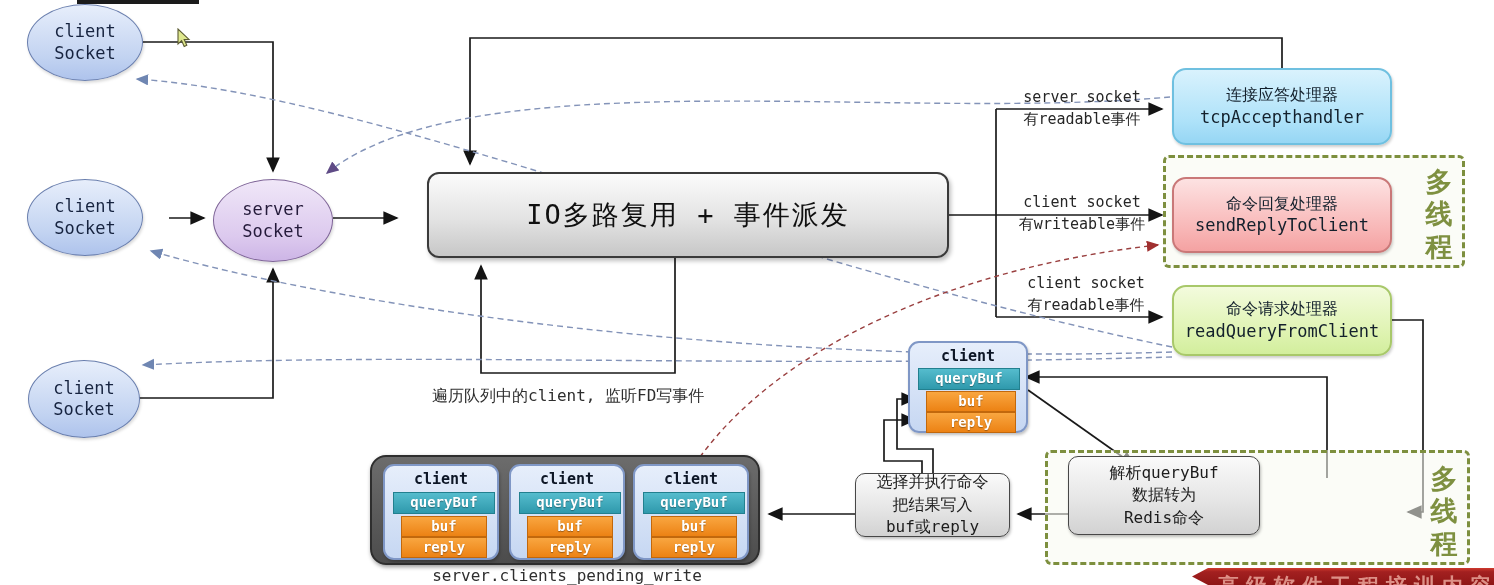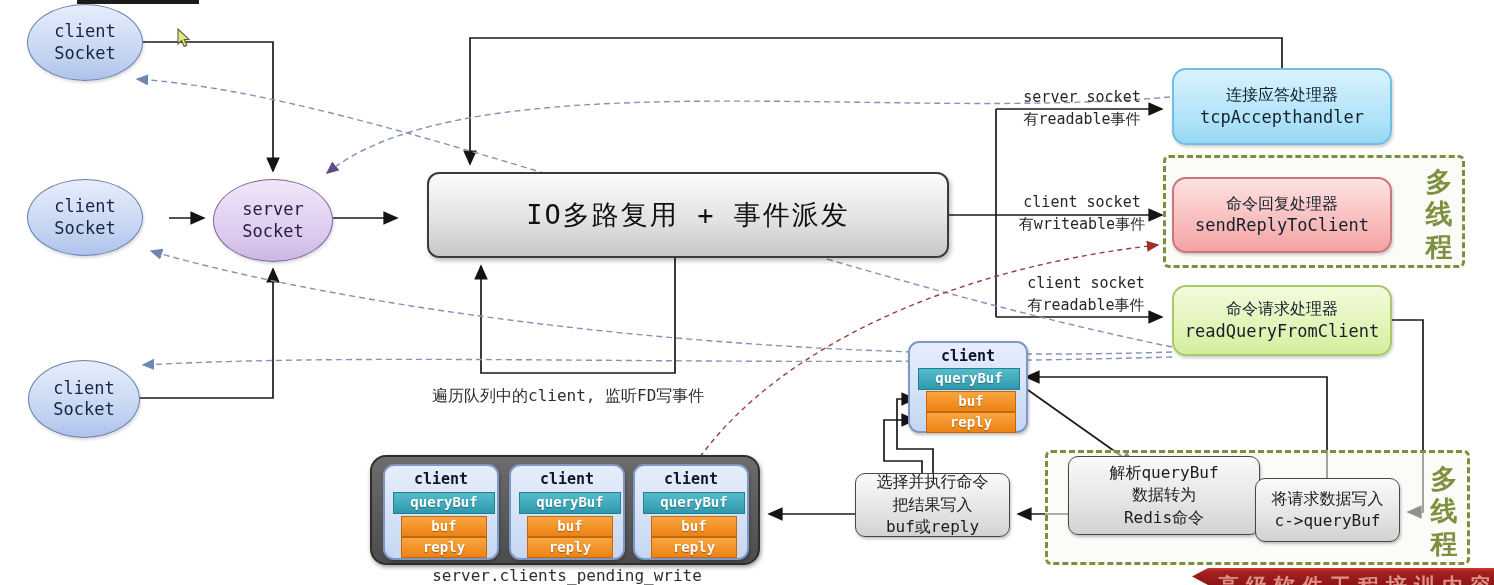--- a/index.html
+++ b/index.html
@@ -206,24 +206,20 @@
   <div class="abs pbox" style="left:855px;top:473px;width:155px;height:64px;">
     <span>选择并执行命令</span>
     <span>把结果写入</span>
     <span class="mono">buf或reply</span>
   </div>
   <div class="abs pbox" style="left:1068px;top:456px;width:192px;height:79px;">
     <span class="mono">解析queryBuf</span>
     <span>数据转为</span>
     <span class="mono">Redis命令</span>
   </div>
-  <div class="abs pbox" style="left:1255px;top:478px;width:145px;height:64px;">
-    <span>将请求数据写入</span>
-    <span class="mono">c-&gt;queryBuf</span>
-  </div>
 
   <div class="abs banner" style="left:1192px;top:568px;width:302px;height:17px;">
     <span>高级软件工程培训内容</span>
   </div>
 
   <svg class="abs cursor" style="left:176px;top:28px;" width="18" height="20" viewBox="0 0 18 20">
     <path d="M2,1 L2,16 L5.6,12.6 L8.2,18.4 L10.8,17.2 L8.2,11.6 L13,11.4 Z" fill="#dfe88e" stroke="#5a5a30" stroke-width="1.1"></path>
   </svg>
 
 </div>

